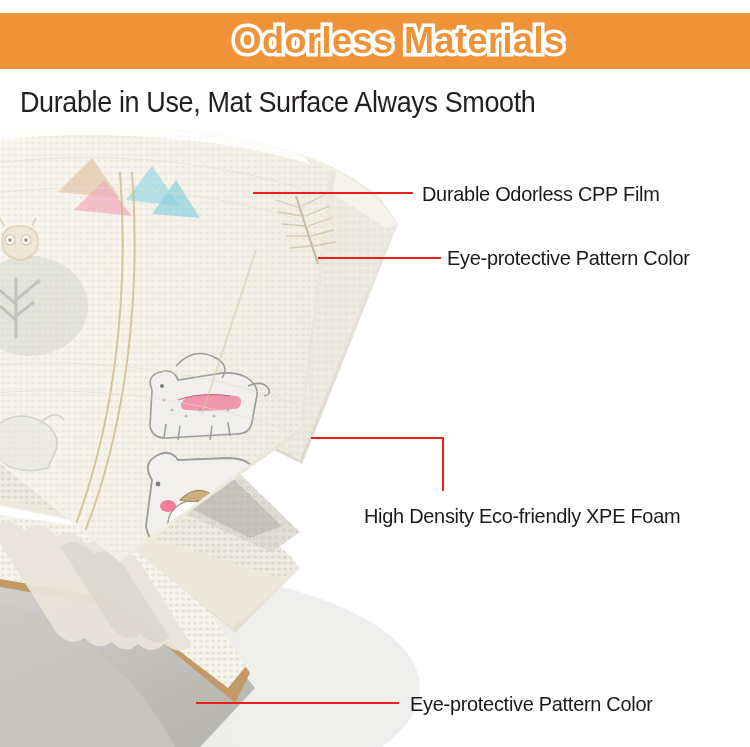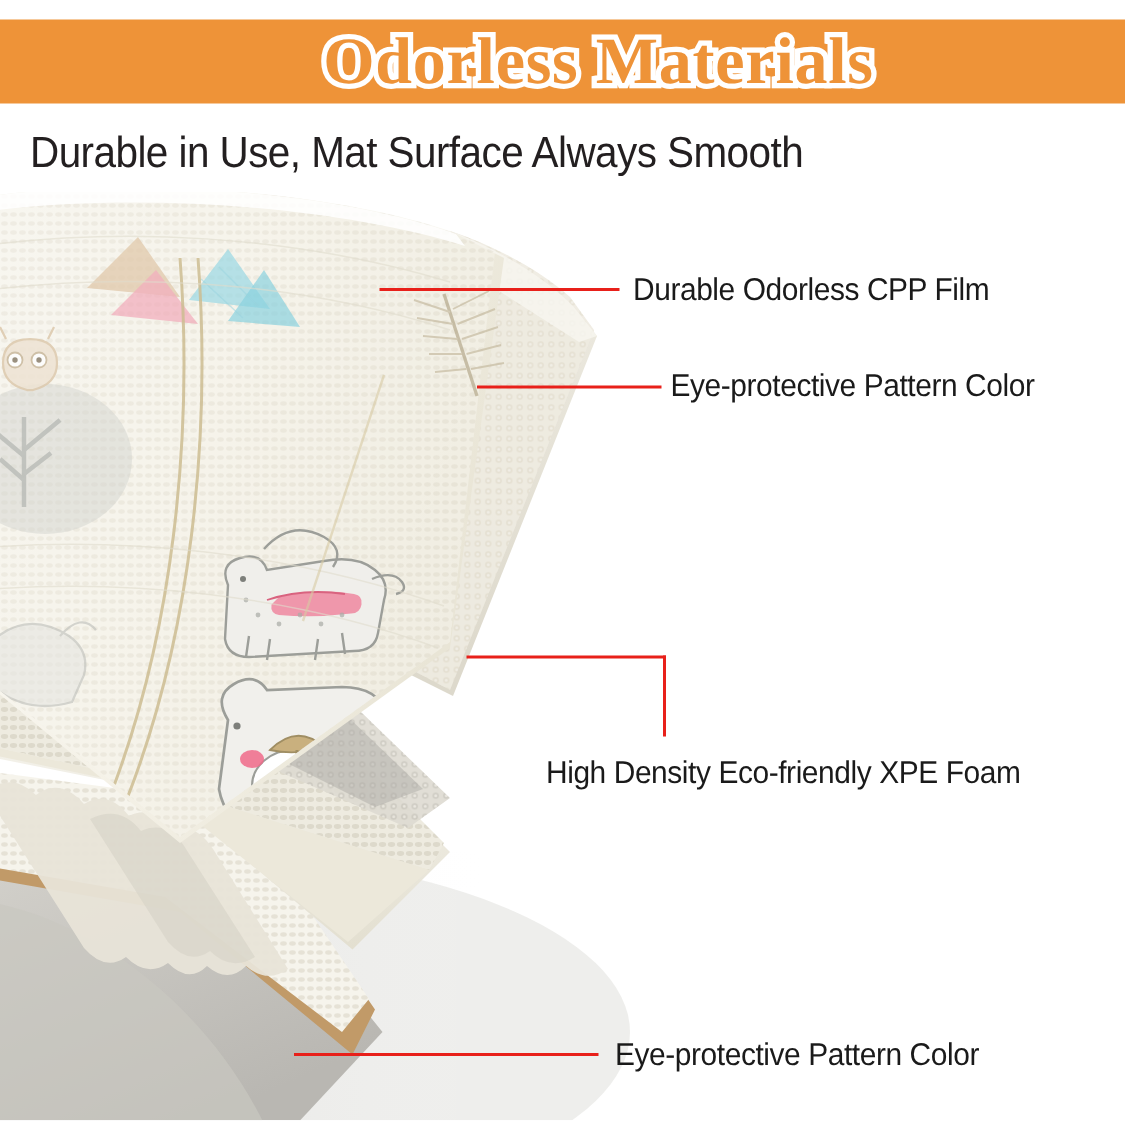--- a/index.html
+++ b/index.html
@@ -24,22 +24,22 @@
     left: 0;
     top: 13px;
     width: 750px;
     height: 56px;
     background: #ee9338;
     display: flex;
     align-items: center;
     justify-content: center;
   }
   #banner-title {
-    font-family: Liberation Serif, serif;
-    font-size: 44px;
+    font-family: Liberation Sans, sans-serif;
+    font-size: 36px;
     font-weight: bold;
     letter-spacing: 0.5px;
     color: #ee9338;
     -webkit-text-stroke: 7px #ffffff;
     paint-order: stroke fill;
     text-stroke: 7px #ffffff;
     white-space: nowrap;
     line-height: 1;
     padding-left: 48px;
   }

